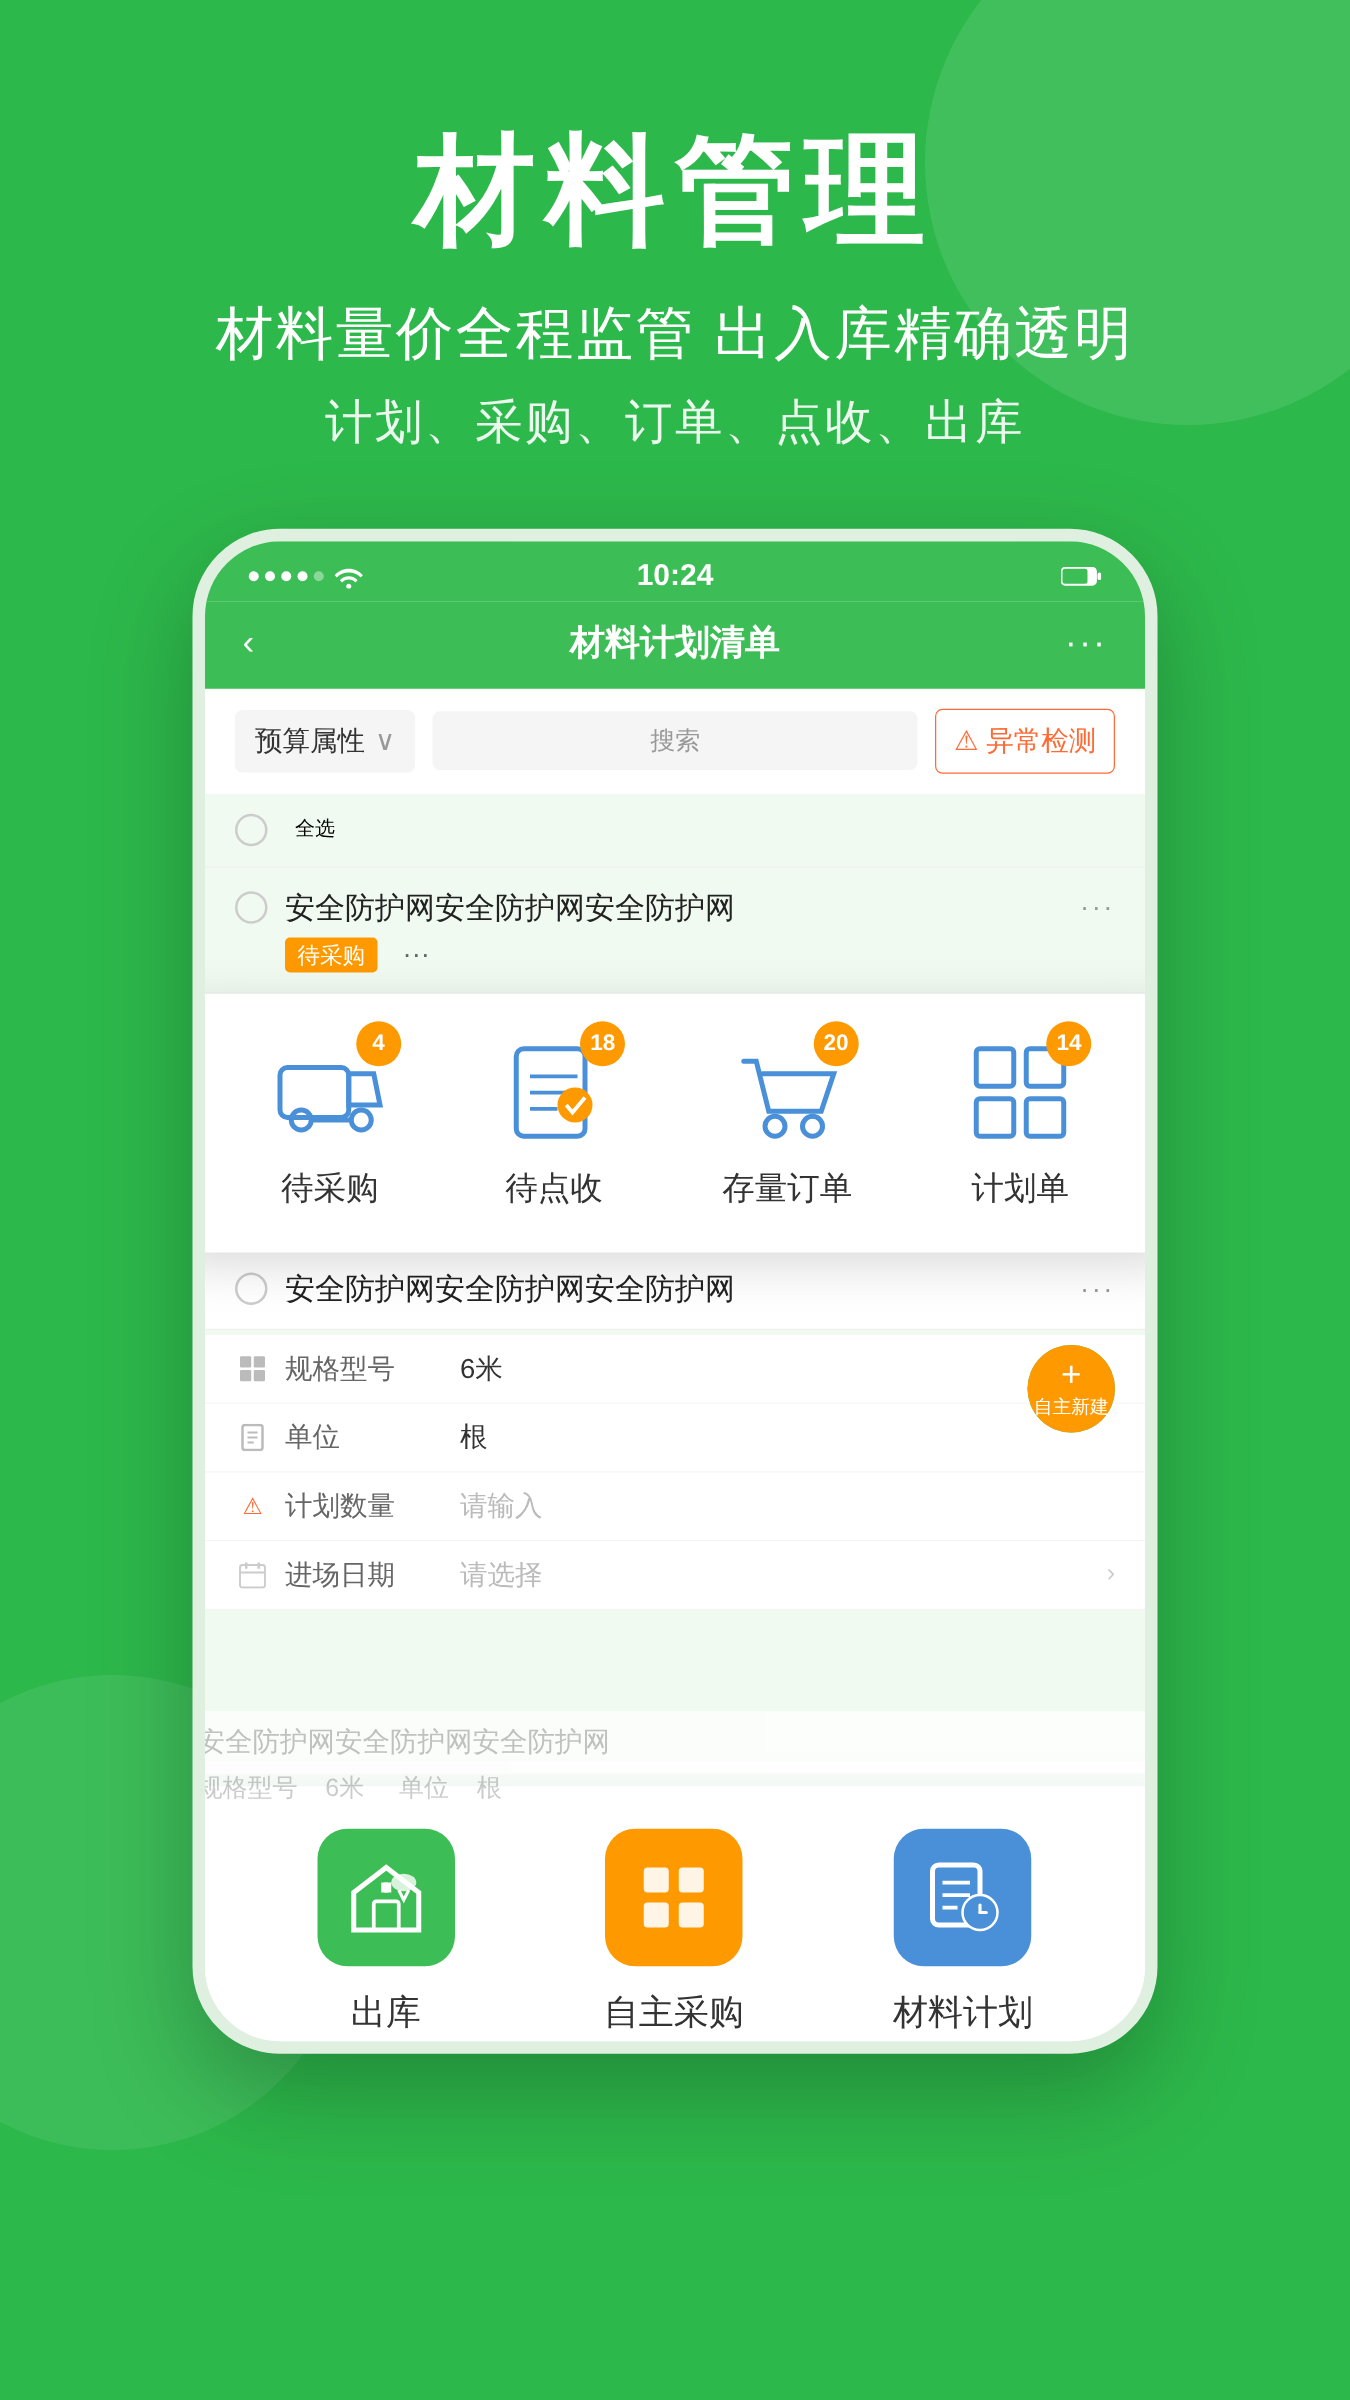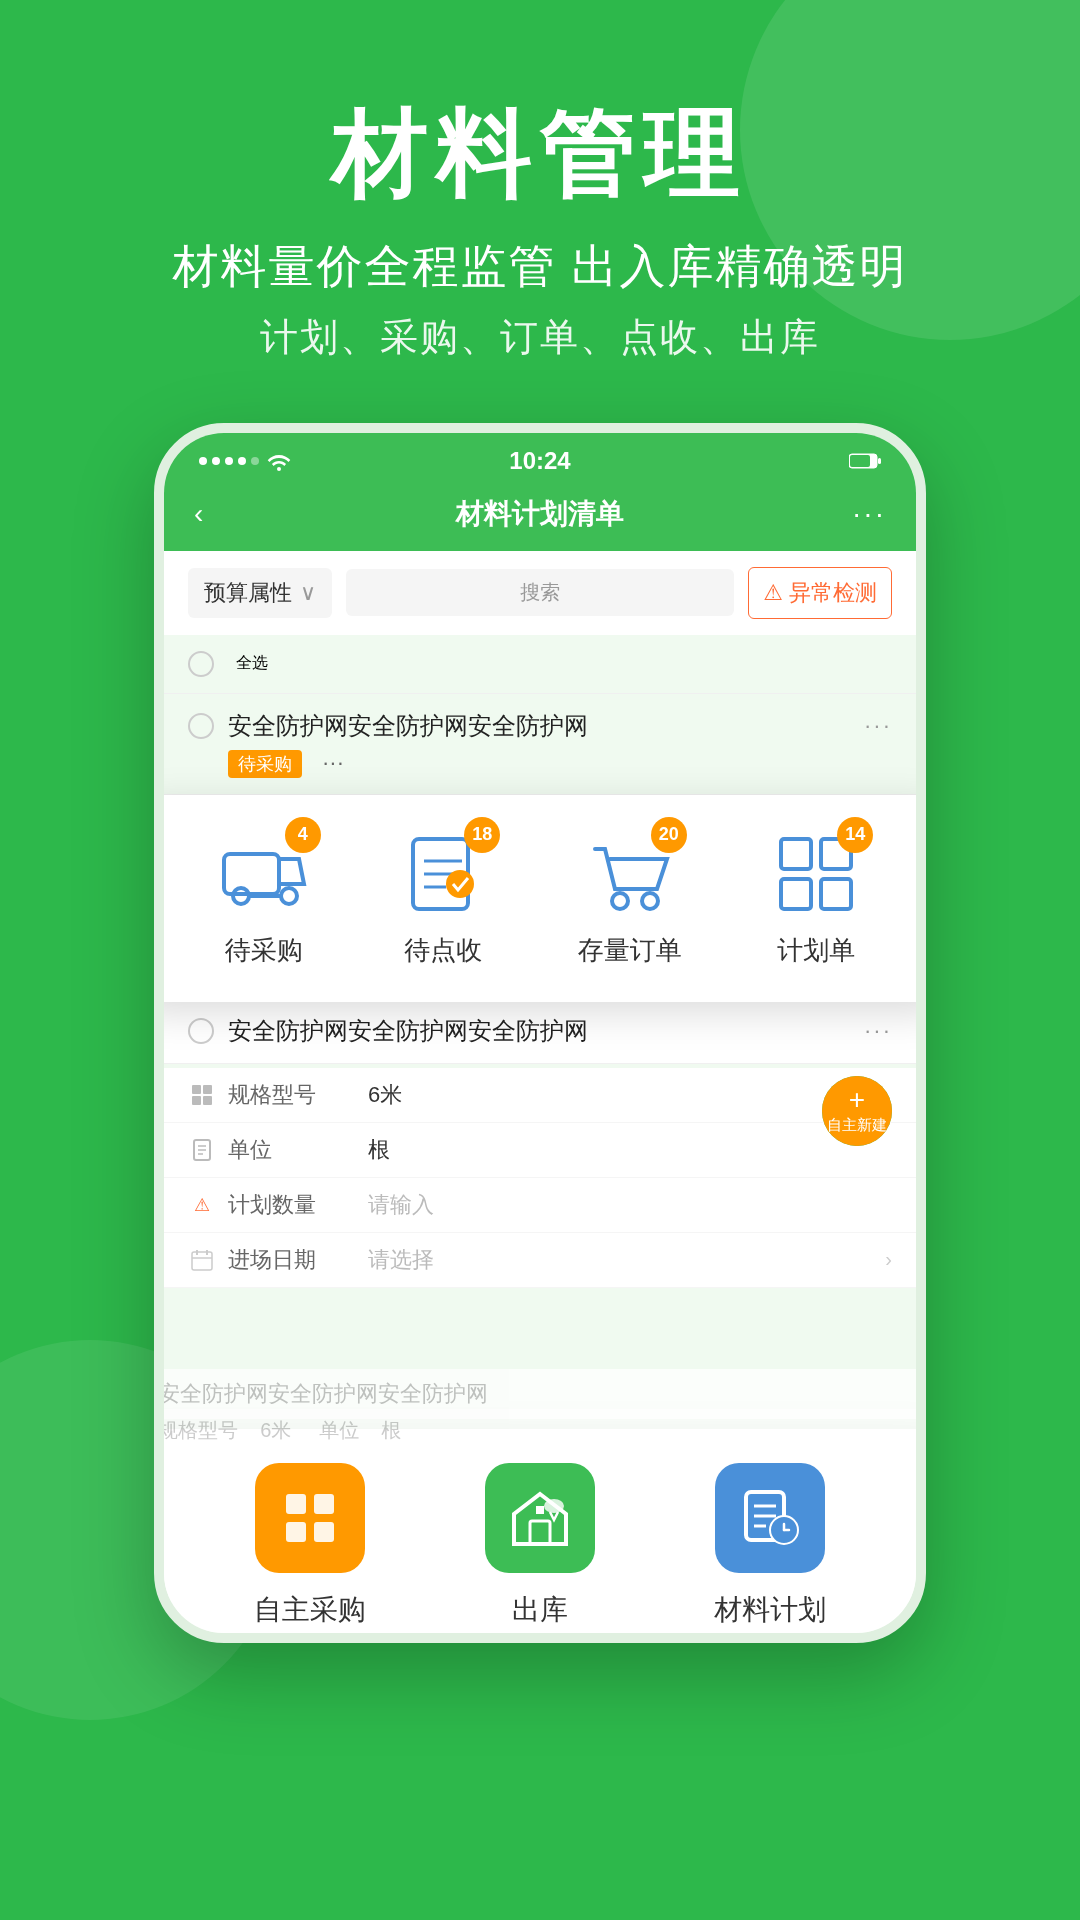--- a/index.html
+++ b/index.html
@@ -545,44 +545,44 @@
       <div class="bottom-cards" style="bottom: -60px; left: -30px; right: -30px; top: auto;">
 
         <div style="position:absolute; top:-60px; left:0; right:0; background:white; padding:10px 24px; font-size:22px; color:#aaa; opacity:0.7;">
           安全防护网安全防护网安全防护网
         </div>
         <div style="position:absolute; top:-20px; left:0; right:15px; background:white; padding:8px 24px; font-size:20px; color:#aaa; opacity:0.6;">
           规格型号  &nbsp;&nbsp; 6米 &nbsp;&nbsp;&nbsp; 单位 &nbsp;&nbsp; 根
         </div>
 
         <div class="bottom-card-item">
+          <div class="bottom-card-icon green">
+            <svg width="64" height="64" viewBox="0 0 64 64" fill="none">
+              <path d="M32 8 L58 28 L58 58 L6 58 L6 28 Z" fill="none" stroke="white" stroke-width="4"></path>
+              <rect x="22" y="35" width="20" height="23" rx="2" fill="none" stroke="white" stroke-width="3"></rect>
+              <path d="M28 20 L36 20 L36 28 L28 28 Z" fill="white"></path>
+              <line x1="32" y1="20" x2="32" y2="28" stroke="white" stroke-width="3"></line>
+
+              <ellipse cx="46" cy="20" rx="10" ry="7" fill="white" opacity="0.8"></ellipse>
+              <polyline points="42,26 46,34 50,26" fill="none" stroke="white" stroke-width="2.5"></polyline>
+            </svg>
+          </div>
+          <div class="bottom-card-label">出库</div>
+        </div>
+
+        <div class="bottom-card-item">
           <div class="bottom-card-icon orange">
             <svg width="64" height="64" viewBox="0 0 64 64" fill="none">
               <rect x="8" y="8" width="20" height="20" rx="3" fill="white" opacity="0.9"></rect>
               <rect x="36" y="8" width="20" height="20" rx="3" fill="white" opacity="0.9"></rect>
               <rect x="8" y="36" width="20" height="20" rx="3" fill="white" opacity="0.9"></rect>
               <rect x="36" y="36" width="20" height="20" rx="3" fill="white" opacity="0.9"></rect>
             </svg>
           </div>
           <div class="bottom-card-label">自主采购</div>
-        </div>
-
-        <div class="bottom-card-item">
-          <div class="bottom-card-icon green">
-            <svg width="64" height="64" viewBox="0 0 64 64" fill="none">
-              <path d="M32 8 L58 28 L58 58 L6 58 L6 28 Z" fill="none" stroke="white" stroke-width="4"></path>
-              <rect x="22" y="35" width="20" height="23" rx="2" fill="none" stroke="white" stroke-width="3"></rect>
-              <path d="M28 20 L36 20 L36 28 L28 28 Z" fill="white"></path>
-              <line x1="32" y1="20" x2="32" y2="28" stroke="white" stroke-width="3"></line>
-
-              <ellipse cx="46" cy="20" rx="10" ry="7" fill="white" opacity="0.8"></ellipse>
-              <polyline points="42,26 46,34 50,26" fill="none" stroke="white" stroke-width="2.5"></polyline>
-            </svg>
-          </div>
-          <div class="bottom-card-label">出库</div>
         </div>
 
         <div class="bottom-card-item">
           <div class="bottom-card-icon blue">
             <svg width="64" height="64" viewBox="0 0 64 64" fill="none">
               <rect x="8" y="6" width="38" height="48" rx="5" fill="none" stroke="white" stroke-width="4"></rect>
               <line x1="16" y1="20" x2="38" y2="20" stroke="white" stroke-width="3"></line>
               <line x1="16" y1="30" x2="38" y2="30" stroke="white" stroke-width="3"></line>
               <line x1="16" y1="40" x2="28" y2="40" stroke="white" stroke-width="3"></line>
 

